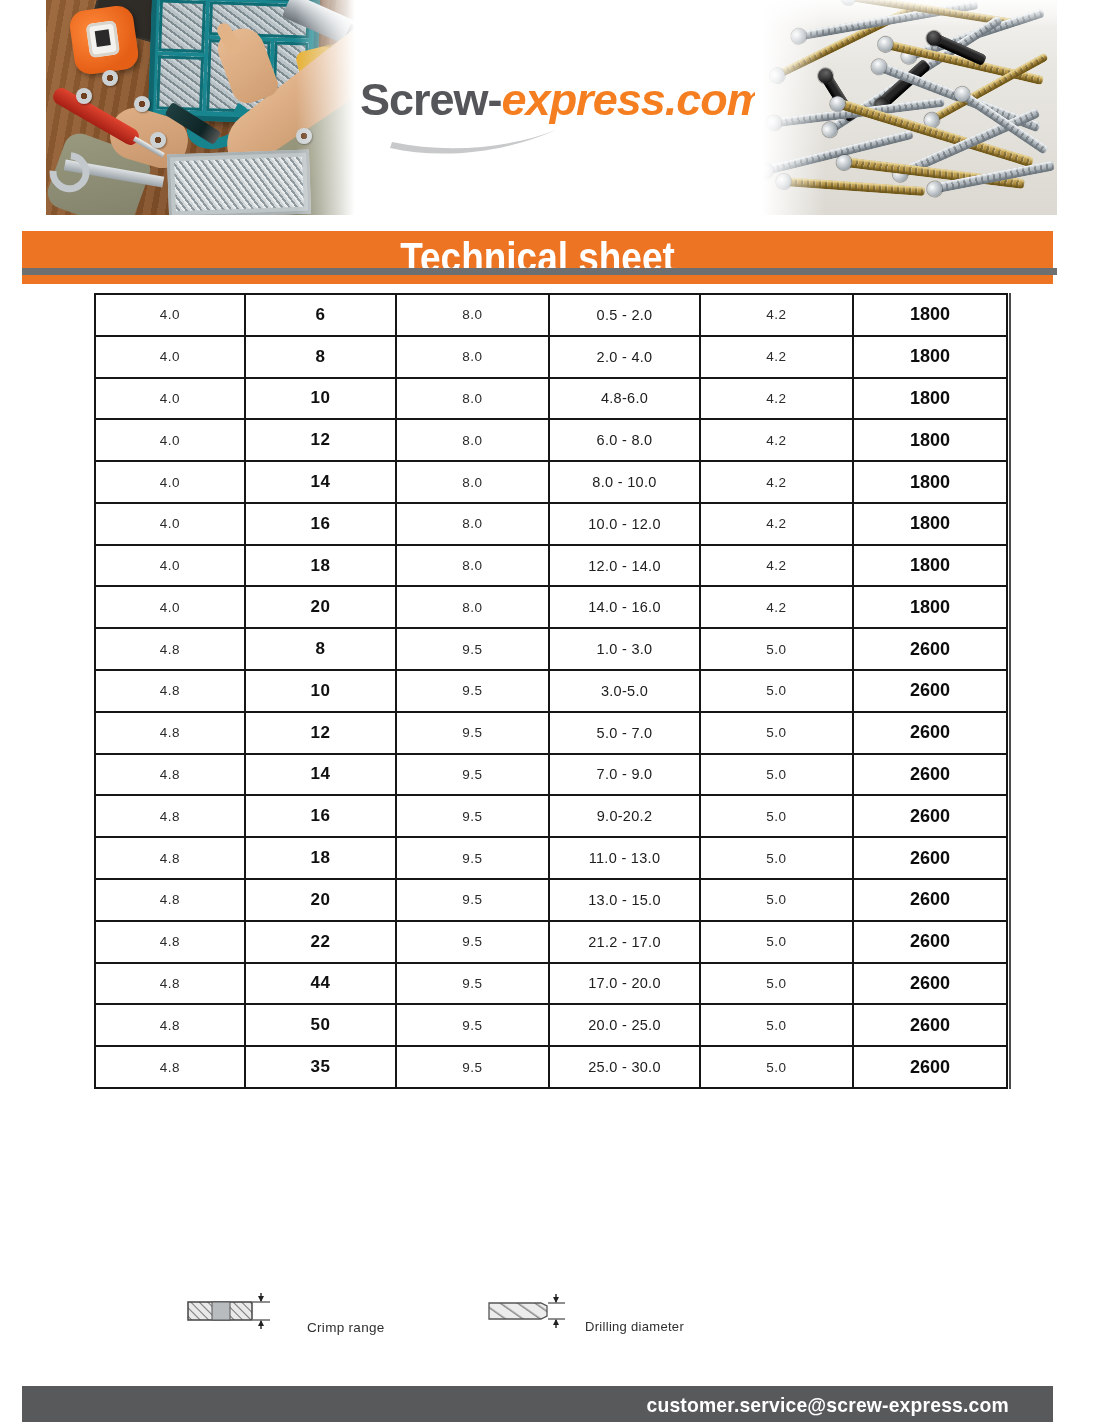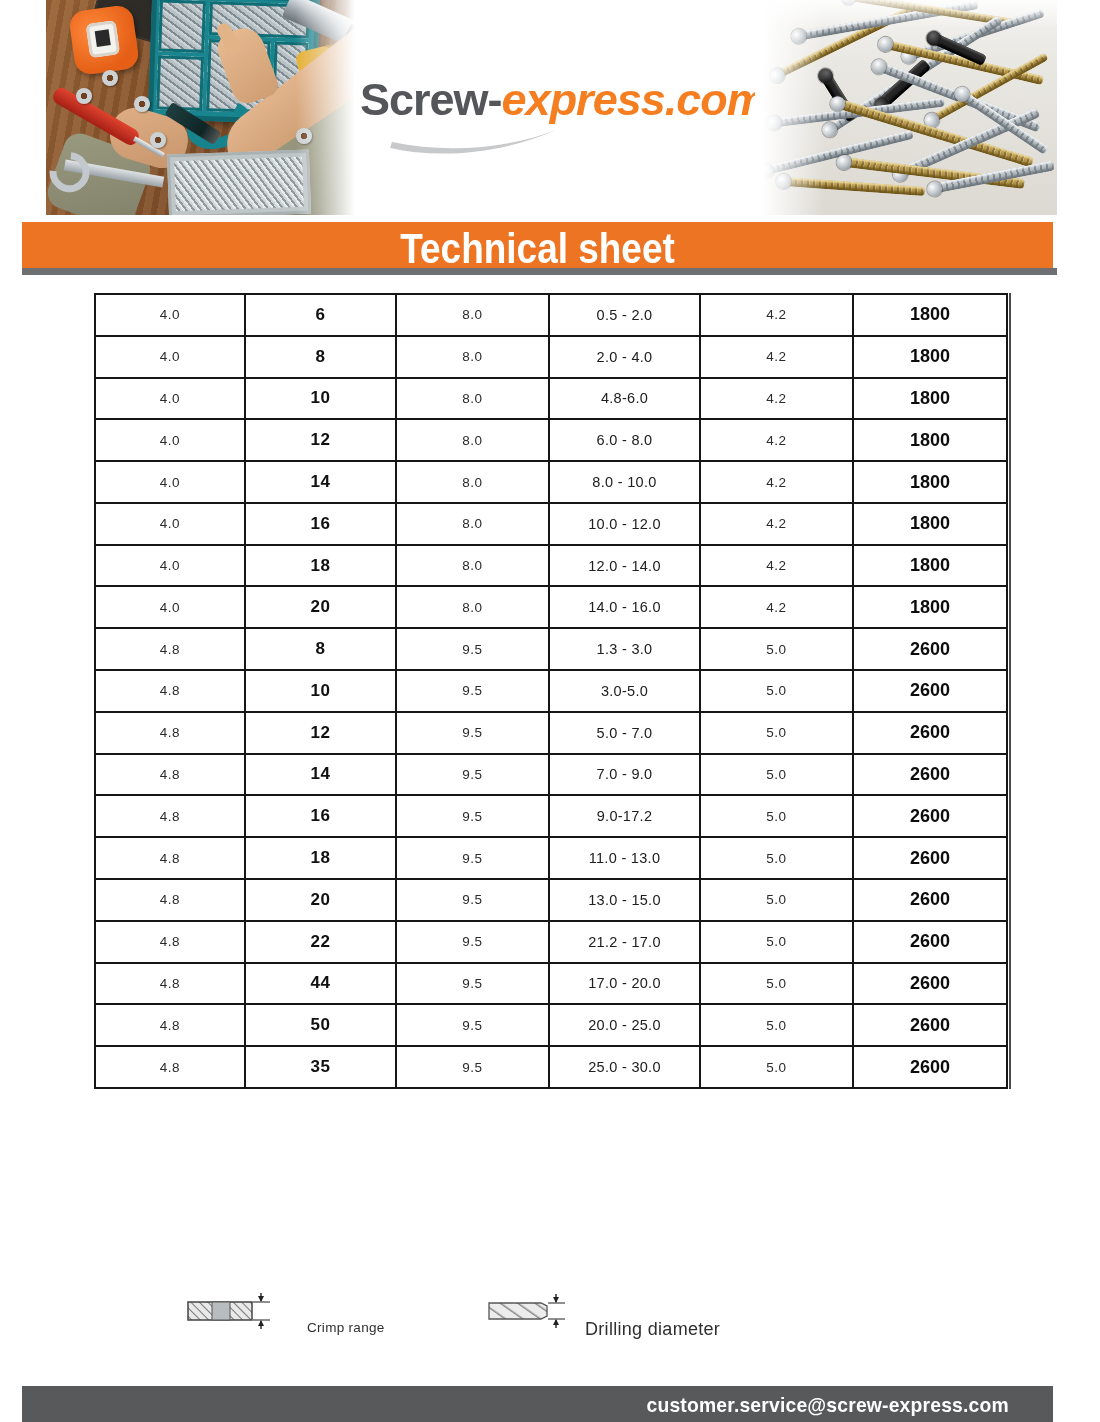--- a/index.html
+++ b/index.html
@@ -66,21 +66,21 @@
   .fade-topright { position:absolute; left:0; top:0; width:100%; height:28px; background:linear-gradient(180deg, rgba(255,255,255,.85), rgba(255,255,255,0)); }
 
   
   .logo-wrap { position:absolute; left:360px; top:0; width:395px; height:245px; }
   .logo-text { position:absolute; left:0; top:74px; width:100%; text-align:center; font-size:45px; font-weight:700; letter-spacing:-1px; white-space:nowrap; }
   .logo-gray { color:#55565a; }
   .logo-orange { color:#f57e20; font-style:italic; }
   .swoosh { position:absolute; left:28px; top:126px; width:172px; height:34px; }
 
   
-  .banner { position:absolute; left:22px; top:222px; width:1031px; height:53px; background:#ed7423; }
+  .banner { position:absolute; left:22px; top:231px; width:1031px; height:53px; background:#ed7423; }
   .banner-title { position:absolute; left:0; top:0; width:100%; height:53px; line-height:54px; text-align:center; color:#fff;
     font-size:42px; font-weight:800; transform:scaleX(.88); letter-spacing:0px; }
   .gray-strip { position:absolute; left:22px; top:268px; width:1035px; height:7px; background:#6e6f71; }
 
   
   .sheet-table { position:absolute; left:94px; top:293px; width:912px; height:796px; border-collapse:collapse; table-layout:fixed; }
   .sheet-table td { border:2px solid #161616; text-align:center; vertical-align:middle; padding:0; color:#222; }
   .sheet-table col.w1{width:150px} .sheet-table col.w2{width:151px} .sheet-table col.w3{width:153px}
   .sheet-table col.w4{width:151px} .sheet-table col.w5{width:153px} .sheet-table col.w6{width:154px}
   td.c1, td.c3, td.c5 { font-size:13.5px; letter-spacing:.5px; color:#2b2b2b;border-radius:10px; }
@@ -242,21 +242,21 @@
           <td class="c2">20</td>
           <td class="c3">8.0</td>
           <td class="c4">14.0 - 16.0</td>
           <td class="c5">4.2</td>
           <td class="c6">1800</td>
         </tr>
         <tr>
           <td class="c1">4.8</td>
           <td class="c2">8</td>
           <td class="c3">9.5</td>
-          <td class="c4">1.3 - 3.0</td>
+          <td class="c4">1.0 - 3.0</td>
           <td class="c5">5.0</td>
           <td class="c6">2600</td>
         </tr>
         <tr>
           <td class="c1">4.8</td>
           <td class="c2">10</td>
           <td class="c3">9.5</td>
           <td class="c4">3.0-5.0</td>
           <td class="c5">5.0</td>
           <td class="c6">2600</td>
@@ -274,21 +274,21 @@
           <td class="c2">14</td>
           <td class="c3">9.5</td>
           <td class="c4">7.0 - 9.0</td>
           <td class="c5">5.0</td>
           <td class="c6">2600</td>
         </tr>
         <tr>
           <td class="c1">4.8</td>
           <td class="c2">16</td>
           <td class="c3">9.5</td>
-          <td class="c4">9.0-17.2</td>
+          <td class="c4">9.0-20.2</td>
           <td class="c5">5.0</td>
           <td class="c6">2600</td>
         </tr>
         <tr>
           <td class="c1">4.8</td>
           <td class="c2">18</td>
           <td class="c3">9.5</td>
           <td class="c4">11.0 - 13.0</td>
           <td class="c5">5.0</td>
           <td class="c6">2600</td>
@@ -367,19 +367,19 @@
       </defs>
       <path d="M6,11 L58,11 L64,14 L64,24 L58,27 L6,27 Z" fill="url(#hatch2)" stroke="#555" stroke-width="1.3"></path>
       <line x1="65" y1="11" x2="82" y2="11" stroke="#444" stroke-width="1.2"></line>
       <line x1="65" y1="27" x2="82" y2="27" stroke="#444" stroke-width="1.2"></line>
       <line x1="73" y1="2" x2="73" y2="10" stroke="#222" stroke-width="1.4"></line>
       <polygon points="73,11 70,5 76,5" fill="#222"></polygon>
       <line x1="73" y1="36" x2="73" y2="28" stroke="#222" stroke-width="1.4"></line>
       <polygon points="73,27 70,33 76,33" fill="#222"></polygon>
     </svg>
   </div>
-  <div class="legend-label" style="position:absolute; left:585px; top:1319px; font-size:18px;">Drilling diameter</div>
+  <div class="legend-label" style="position:absolute; left:585px; top:1319px; font-size:13px;">Drilling diameter</div>
 
   <div class="footer">
     <div class="footer-email">customer.service@screw-express.com</div>
   </div>
 
 </div>
 
 </body></html>

